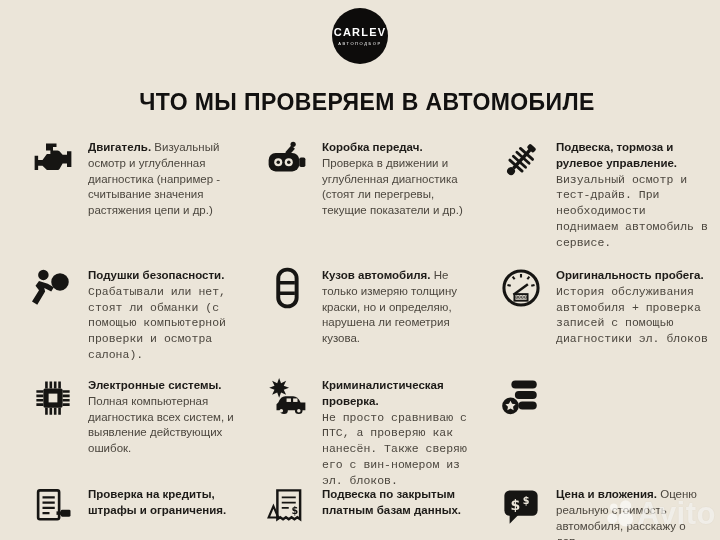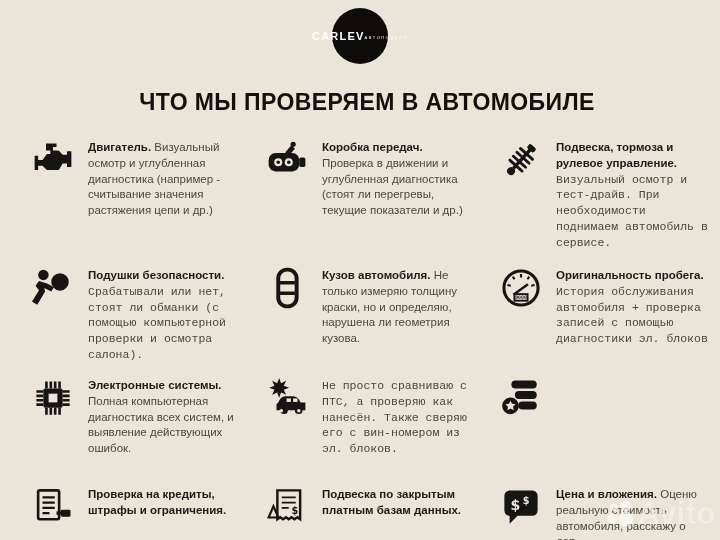--- a/index.html
+++ b/index.html
@@ -6,21 +6,21 @@
   html,body { width:720px; height:540px; overflow:hidden; }
   body {
     background:#ebe5d9;
     font-family:"Liberation Sans", sans-serif;
     position:relative;
     color:#1d1b18;
   }
   .logo {
     width:56px; height:56px; border-radius:50%;
     background:#0d0c0b; margin:8px auto 0 auto;
-    display:flex; flex-direction:row; align-items:center; justify-content:center;
+    display:flex; flex-direction:column; align-items:center; justify-content:center;
   }
   .logo-name { color:#fff; font-weight:bold; font-size:11px; letter-spacing:1.2px; line-height:1.1; }
   .logo-sub  { color:#fff; font-size:4px; letter-spacing:1.6px; margin-top:2px; }
   .main-title {
     text-align:center; font-size:23px; font-weight:800;
     letter-spacing:.4px; margin-top:25px; color:#121110;padding-left:14px;
   }
   .grid {
     margin-top:23px; padding:0 10px 0 32px;
     display:grid;
@@ -153,21 +153,21 @@
       <span class="icon">
         <svg width="42" height="42" viewBox="0 0 48 48" fill="#161513">
             <path d="M15 1l2.2 6 5.8-2.7-2.7 5.8 6 2.2-6 2.2 2.7 5.8-5.8-2.7-2.2 6-2.2-6-5.8 2.7 2.7-5.8-6-2.2 6-2.2-2.7-5.8 5.8 2.7z"></path>
             <path d="M14 29c2-4.5 4.5-7 8-7h9c3.5 0 6.5 2.5 8.5 7H45v9h-3.2a4.4 4.4 0 01-8.8 0h-8a4.4 4.4 0 01-8.8 0H12v-7z"></path>
             <rect x="23.5" y="24.5" width="5" height="4" fill="#ebe5d9"></rect>
             <rect x="31" y="24.5" width="5" height="4" fill="#ebe5d9"></rect>
             <circle cx="17.5" cy="38.5" r="2" fill="#ebe5d9"></circle>
             <circle cx="37.5" cy="38.5" r="2" fill="#ebe5d9"></circle>
           </svg>
       </span>
-      <p class="txt"> <span class="desc-block">Не просто сравниваю с ПТС, а проверяю как нанесён. Также сверяю его с вин-номером из эл. блоков.</span></p>
+      <p class="txt"><b>Криминалистическая проверка.</b> <span class="desc-block">Не просто сравниваю с ПТС, а проверяю как нанесён. Также сверяю его с вин-номером из эл. блоков.</span></p>
     </div>
 
     <div class="cell">
       <span class="icon">
         <svg width="42" height="42" viewBox="0 0 48 48" fill="#161513">
             <rect x="13" y="4" width="29" height="9" rx="4.5"></rect>
             <rect x="17" y="16" width="25" height="9" rx="4.5"></rect>
             <rect x="21" y="28" width="21" height="9" rx="4.5"></rect>
             <circle cx="12" cy="33" r="9.5"></circle>
             <path fill="#ebe5d9" d="M12 27l1.8 3.6 4 .6-2.9 2.8.7 4L12 36.1 8.4 38l.7-4-2.9-2.8 4-.6z"></path>

